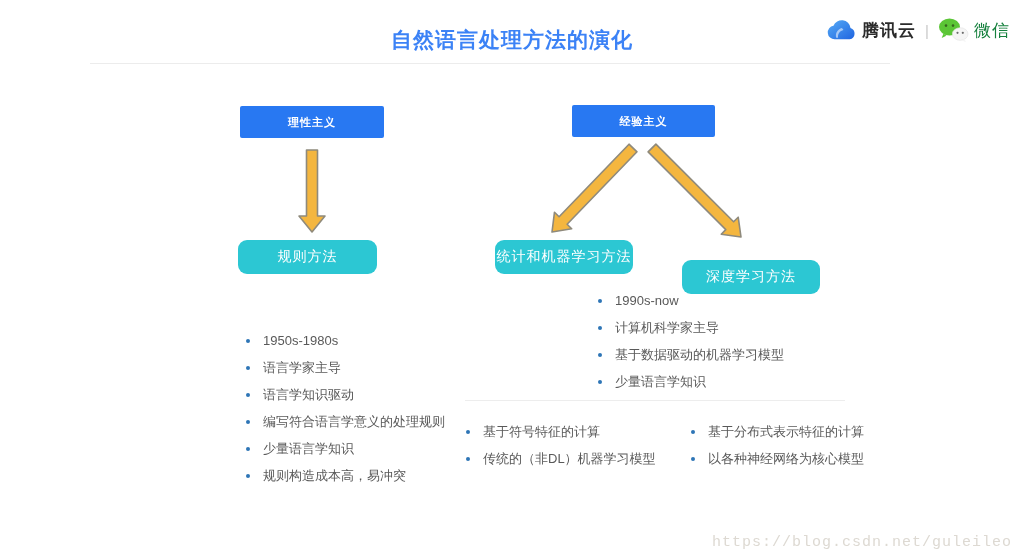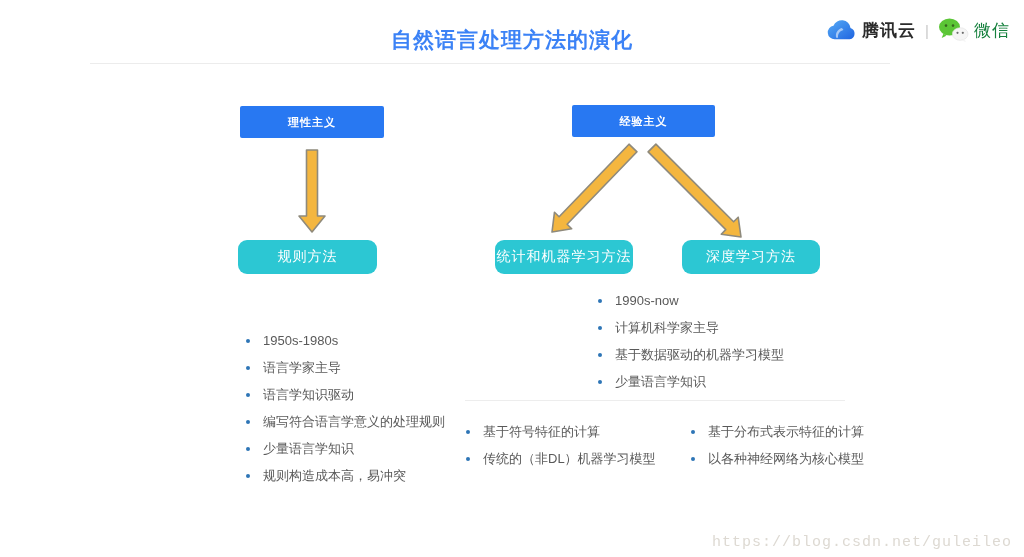--- a/index.html
+++ b/index.html
@@ -22,21 +22,21 @@
              display:flex;align-items:center;justify-content:center;}
   .n-rational{left:240px;top:106px;width:144px;}
   .n-empirical{left:572px;top:105px;width:143px;}
 
   
   .node-teal{position:absolute;top:240px;height:34px;border-radius:9px;background:#2CC7D3;
              color:#fff;font-size:14px;letter-spacing:1px;
              display:flex;align-items:center;justify-content:center;}
   .n-rule{left:238px;width:139px;}
   .n-stat{left:495px;width:138px;}
-  .n-deep{left:682px;width:138px;}
+  .n-deep{left:682px;width:138px;margin-top:20px;}
 
   
   .arrows{position:absolute;left:0;top:0;width:1024px;height:557px;pointer-events:none;}
 
   
   .blist{position:absolute;}
   .li{display:flex;align-items:flex-start;height:27px;}
   .dot{flex:0 0 auto;width:4px;height:4px;border-radius:50%;background:#2E75B6;
        margin:6px 13px 0 0;}
   .litext{font-size:13px;color:#595959;line-height:16px;white-space:nowrap;}

